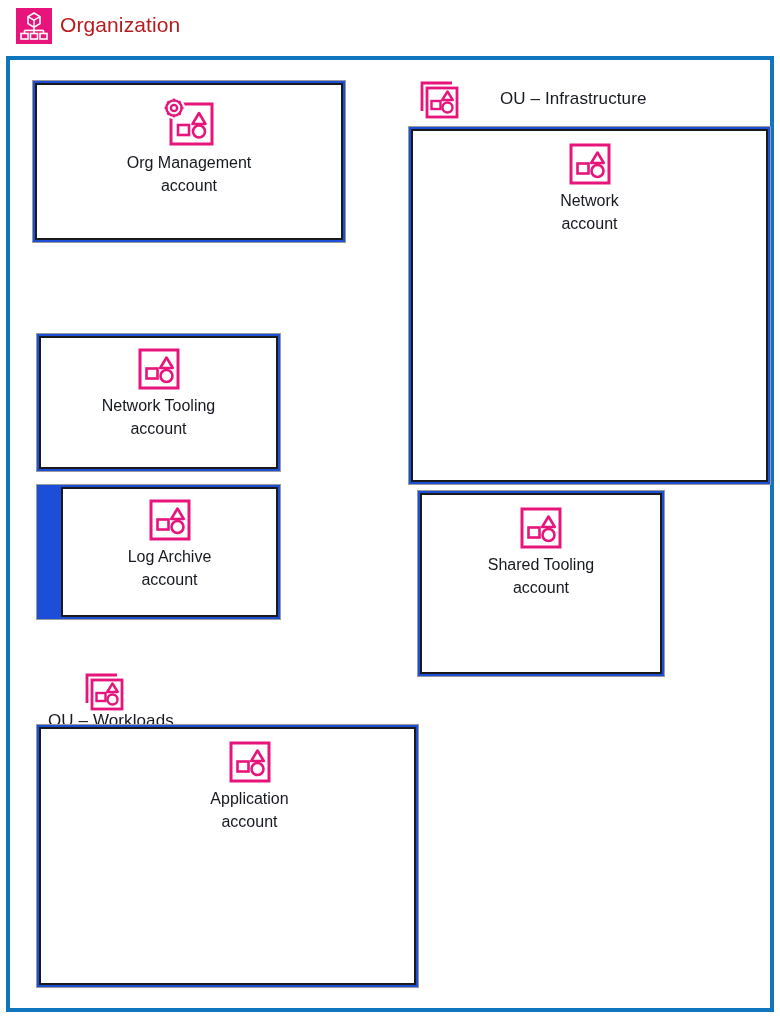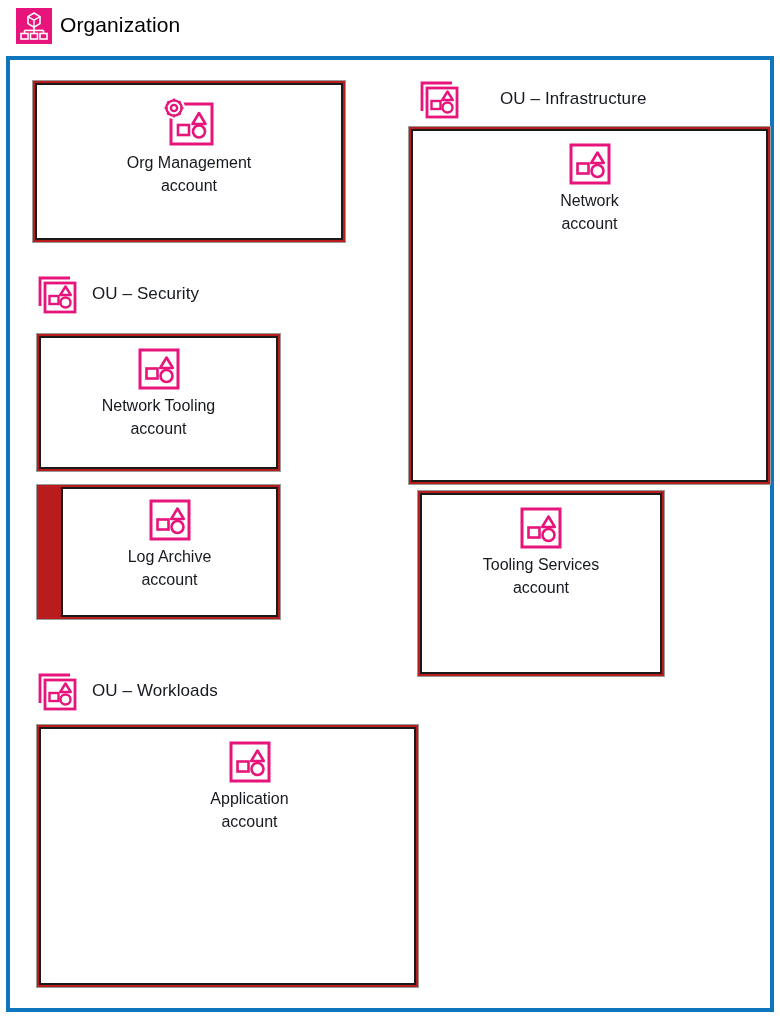--- a/index.html
+++ b/index.html
@@ -36,42 +36,42 @@
     width: 36px;
     height: 36px;
     background: #E7157B;
   }
   #org-logo svg { display: block; }
   #header-title {
     position: absolute;
     left: 60px;
     top: 13px;
     font-size: 21px;
-    color: #000000;
+    color: #b91c1c;
     letter-spacing: 0.1px;
     white-space: nowrap;
   }
 
   
   #org-boundary {
     position: absolute;
     left: 6px;
     top: 56px;
     width: 768px;
     height: 956px;
     border: 4px solid #0F76BE;
     box-sizing: border-box;
     background: #ffffff;
   }
 
   
   .acct-box {
     position: absolute;
     box-sizing: border-box;
-    background: #b91c1c;
+    background: #1d4ed8;
     border: 1px solid #9b9b9b;
     padding: 2px;
   }
   .acct-box > .inner {
     width: 100%;
     height: 100%;
     box-sizing: border-box;
     border: 2px solid #1a1a1a;
     background: #ffffff;
     position: relative;
@@ -167,34 +167,20 @@
           </svg>
         </span>
         <span class="acct-caption">
           <span>Org Management</span>
           <span class="line2">account</span>
         </span>
       </div>
     </div>
   </div>
 
-  <div class="ou-label" style="left:36px; top:274px;">
-    <span class="icon-wrap">
-      <svg width="44" height="40" viewBox="0 0 44 40" aria-hidden="true">
-
-        <polyline points="4,32 4,4 34,4" fill="none" stroke="#E7157B" stroke-width="2.8"></polyline>
-
-        <rect x="9" y="9" width="30" height="29" fill="#ffffff" stroke="#E7157B" stroke-width="2.8"></rect>
-        <rect x="13.5" y="22" width="9" height="8" fill="none" stroke="#E7157B" stroke-width="2.4"></rect>
-        <polygon points="29.5,12.5 34.8,21 24.2,21" fill="none" stroke="#E7157B" stroke-width="2.4" stroke-linejoin="round"></polygon>
-        <circle cx="29.5" cy="28.5" r="5" fill="none" stroke="#E7157B" stroke-width="2.4"></circle>
-      </svg>
-    </span>
-    <span class="ou-text">OU – Security</span>
-  </div>
 
   <div class="acct-box" style="left:36px; top:333px; width:245px; height:139px;">
     <div class="inner">
       <div class="acct-content" style="left:0; right:0; top:10px;">
         <span class="icon-wrap">
           <svg width="42" height="42" viewBox="0 0 42 42" aria-hidden="true">
             <rect x="2" y="2" width="38" height="38" fill="none" stroke="#E7157B" stroke-width="3"></rect>
             <rect x="8.5" y="20.5" width="11" height="10" fill="none" stroke="#E7157B" stroke-width="2.6"></rect>
             <polygon points="28.5,9.5 34.8,20 22.2,20" fill="none" stroke="#E7157B" stroke-width="2.6" stroke-linejoin="round"></polygon>
             <circle cx="28.5" cy="28" r="6" fill="none" stroke="#E7157B" stroke-width="2.6"></circle>
@@ -220,21 +206,21 @@
           </svg>
         </span>
         <span class="acct-caption">
           <span>Log Archive</span>
           <span class="line2">account</span>
         </span>
       </div>
     </div>
   </div>
 
-  <div class="ou-label" style="left:36px; top:671px;">
+  <div class="ou-label" style="left:36px; top:671px;flex-direction:column;">
     <span class="icon-wrap">
       <svg width="44" height="40" viewBox="0 0 44 40" aria-hidden="true">
         <polyline points="4,32 4,4 34,4" fill="none" stroke="#E7157B" stroke-width="2.8"></polyline>
         <rect x="9" y="9" width="30" height="29" fill="#ffffff" stroke="#E7157B" stroke-width="2.8"></rect>
         <rect x="13.5" y="22" width="9" height="8" fill="none" stroke="#E7157B" stroke-width="2.4"></rect>
         <polygon points="29.5,12.5 34.8,21 24.2,21" fill="none" stroke="#E7157B" stroke-width="2.4" stroke-linejoin="round"></polygon>
         <circle cx="29.5" cy="28.5" r="5" fill="none" stroke="#E7157B" stroke-width="2.4"></circle>
       </svg>
     </span>
     <span class="ou-text">OU – Workloads</span>
@@ -296,20 +282,20 @@
       <div class="acct-content" style="left:0; right:0; top:12px;">
         <span class="icon-wrap">
           <svg width="42" height="42" viewBox="0 0 42 42" aria-hidden="true">
             <rect x="2" y="2" width="38" height="38" fill="none" stroke="#E7157B" stroke-width="3"></rect>
             <rect x="8.5" y="20.5" width="11" height="10" fill="none" stroke="#E7157B" stroke-width="2.6"></rect>
             <polygon points="28.5,9.5 34.8,20 22.2,20" fill="none" stroke="#E7157B" stroke-width="2.6" stroke-linejoin="round"></polygon>
             <circle cx="28.5" cy="28" r="6" fill="none" stroke="#E7157B" stroke-width="2.6"></circle>
           </svg>
         </span>
         <span class="acct-caption">
-          <span>Tooling Services</span>
+          <span>Shared Tooling</span>
           <span class="line2">account</span>
         </span>
       </div>
     </div>
   </div>
 
 </div>
 
 </body></html>

